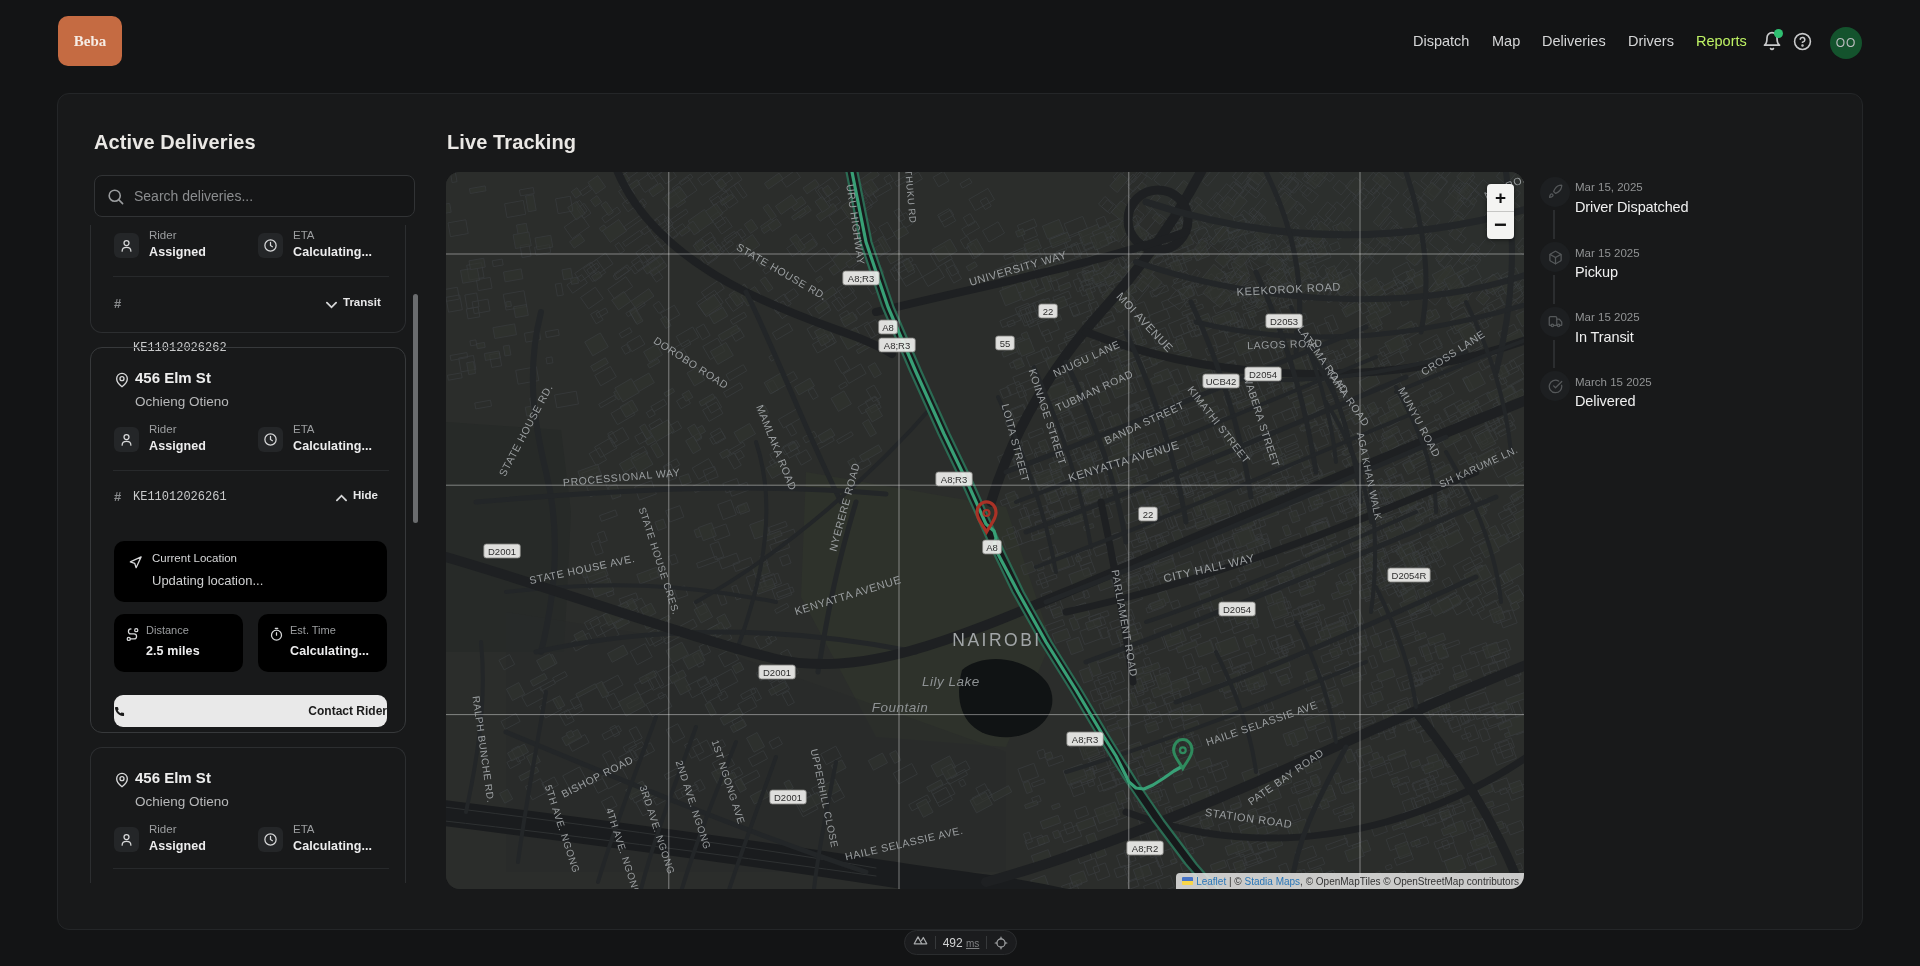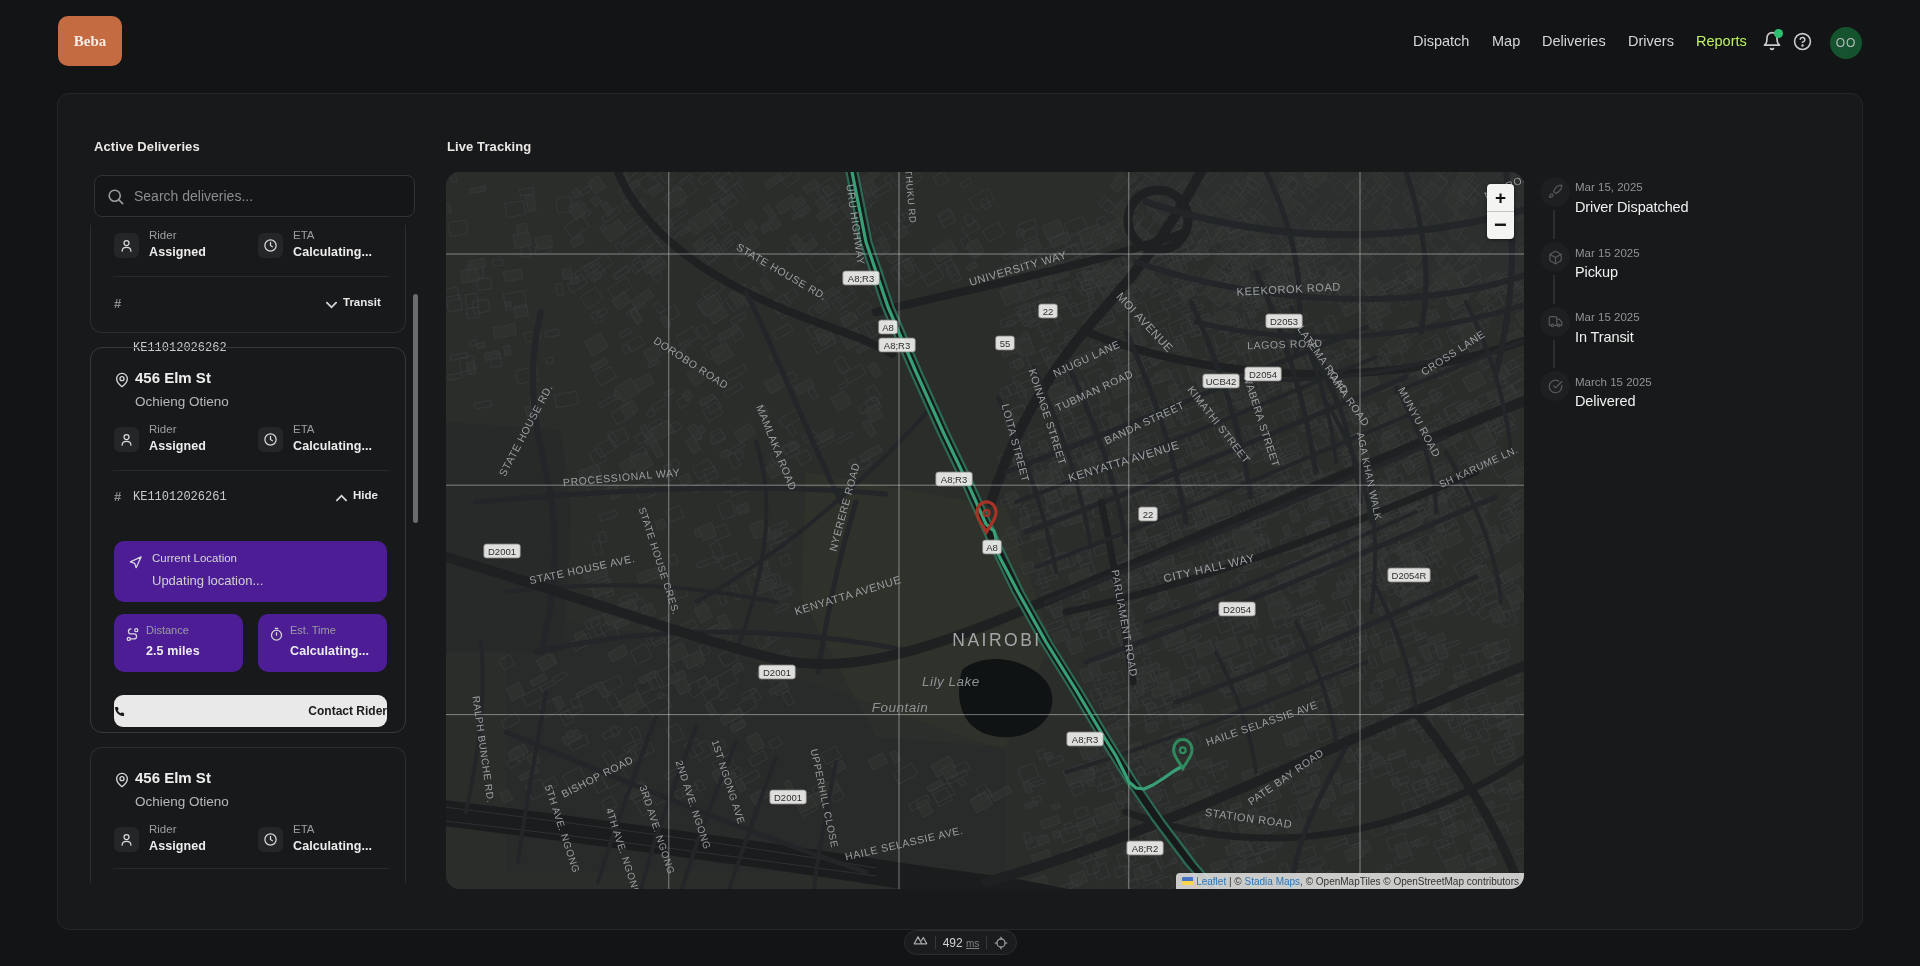--- a/index.html
+++ b/index.html
@@ -1,31 +1,31 @@
 <!DOCTYPE html>
 <html><head>
 <meta charset="utf-8">
 <style>
 * { margin:0; padding:0; box-sizing:border-box; }
 html,body { width:1920px; height:966px; background:#131415; font-family:"Liberation Sans",sans-serif; overflow:hidden; position:relative; }
 .abs { position:absolute; }
 .logo { left:58px; top:16px; width:64px; height:50px; background:#c56b42; border-radius:10px; display:flex; align-items:center; justify-content:center; color:#f6ece4; font-family:"Liberation Serif",serif; font-weight:700; font-size:15px; }
 .avatar { left:1830px; top:27px; width:32px; height:32px; border-radius:50%; background:#14532d; color:#b9bbbd; display:flex; align-items:center; justify-content:center; font-size:12px; letter-spacing:1px; }
 .panel { left:57px; top:93px; width:1806px; height:837px; background:#18191a; border:1px solid #242628; border-radius:12px; }
-h2 { font-size:13px; font-weight:700; color:#eae8e5; letter-spacing:0.1px;margin-top:8px; }
+h2 { font-size:20px; font-weight:700; color:#eae8e5; letter-spacing:0.1px; }
 .search { left:94px; top:175px; width:321px; height:42px; background:#151617; border:1px solid #313335; border-radius:8px; display:flex; align-items:center; padding:0 11px; gap:9px; color:#8b8d8f; font-size:14px; }
 .scroll { left:90px; top:225px; width:317px; height:658px; overflow:hidden; }
 .sbar { left:413px; top:294px; width:5px; height:229px; background:#6a6c6e; border-radius:3px; }
 .card { position:absolute; left:0; width:316px; border:1px solid #2c2e30; border-radius:12px; }
 .iconbox { position:absolute; width:25px; height:25px; background:#242628; border-radius:6px; display:flex; align-items:center; justify-content:center; }
 .lbl { position:absolute; font-size:11.5px; color:#9c9ea0; }
 .val { position:absolute; font-size:12.5px; font-weight:700; color:#ededee; letter-spacing:0.1px; }
 .mono { font-family:"Liberation Mono",monospace; font-size:12px; color:#c9cacb; }
 .divider { position:absolute; left:22px; width:276px; height:1px; background:#27292b; }
-.innerbox { position:absolute; background:#4c1d95; border-radius:10px; }
+.innerbox { position:absolute; background:#000000; border-radius:10px; }
 .cardtitle { position:absolute; font-size:15px; font-weight:700; color:#eeeeee; }
 .cardsub { position:absolute; font-size:13.5px; color:#b7b8b9; }
 .rowact { position:absolute; font-size:11.5px; font-weight:700; color:#e8e8e9; }
 .hash { position:absolute; color:#8a8c8e; font-size:13px; font-weight:700; }
 .tl-circle { position:absolute; left:1540px; width:30px; height:30px; border-radius:50%; background:#1d1f21; display:flex; align-items:center; justify-content:center; }
 .tl-date { position:absolute; left:1575px; font-size:11.5px; color:#919394; }
 .tl-title { position:absolute; left:1575px; font-size:14.5px; color:#f0f0f0; letter-spacing:-0.1px; }
 .tl-line { position:absolute; left:1553px; width:2px; background:#2b2d2f; }
 .pill { left:904px; top:930px; width:113px; height:25px; background:#1b1c1e; border:1px solid #2b2d2f; border-radius:13px; display:flex; align-items:center; justify-content:center; gap:7px; }
 .pill .sep { width:1px; height:13px; background:#37393b; }

